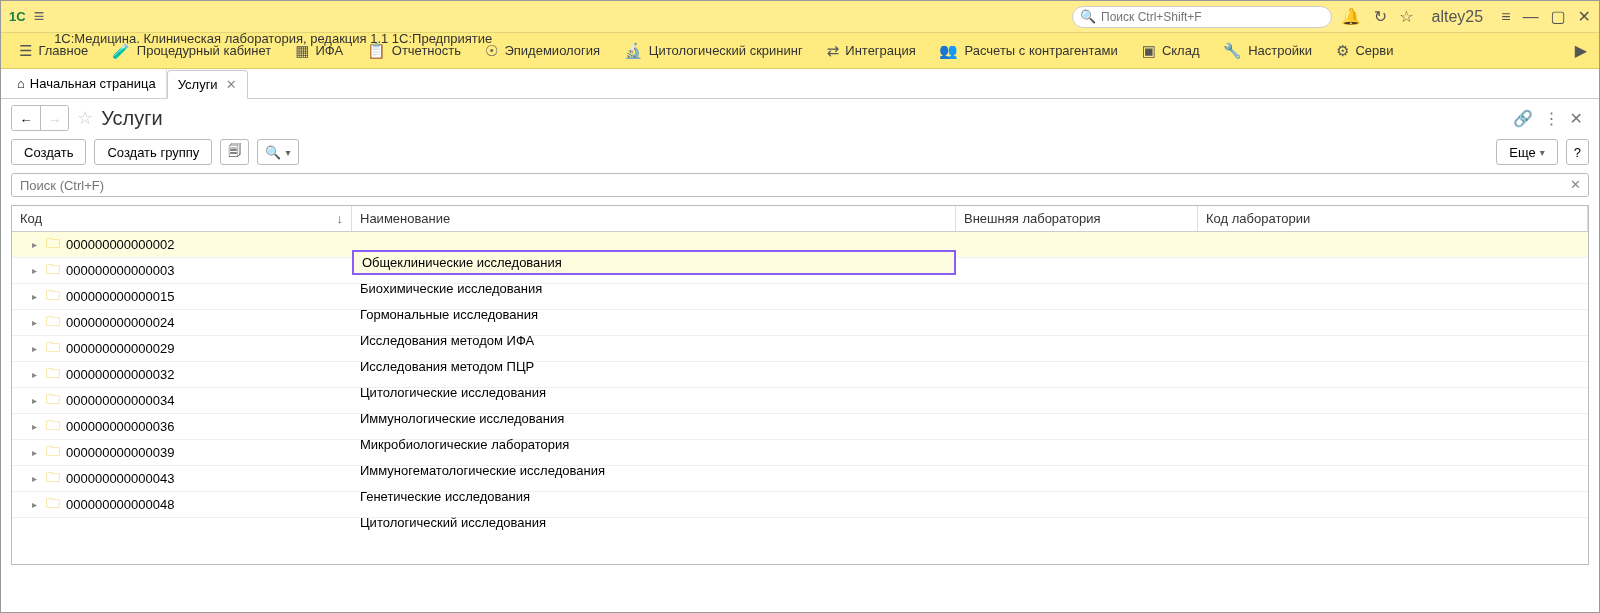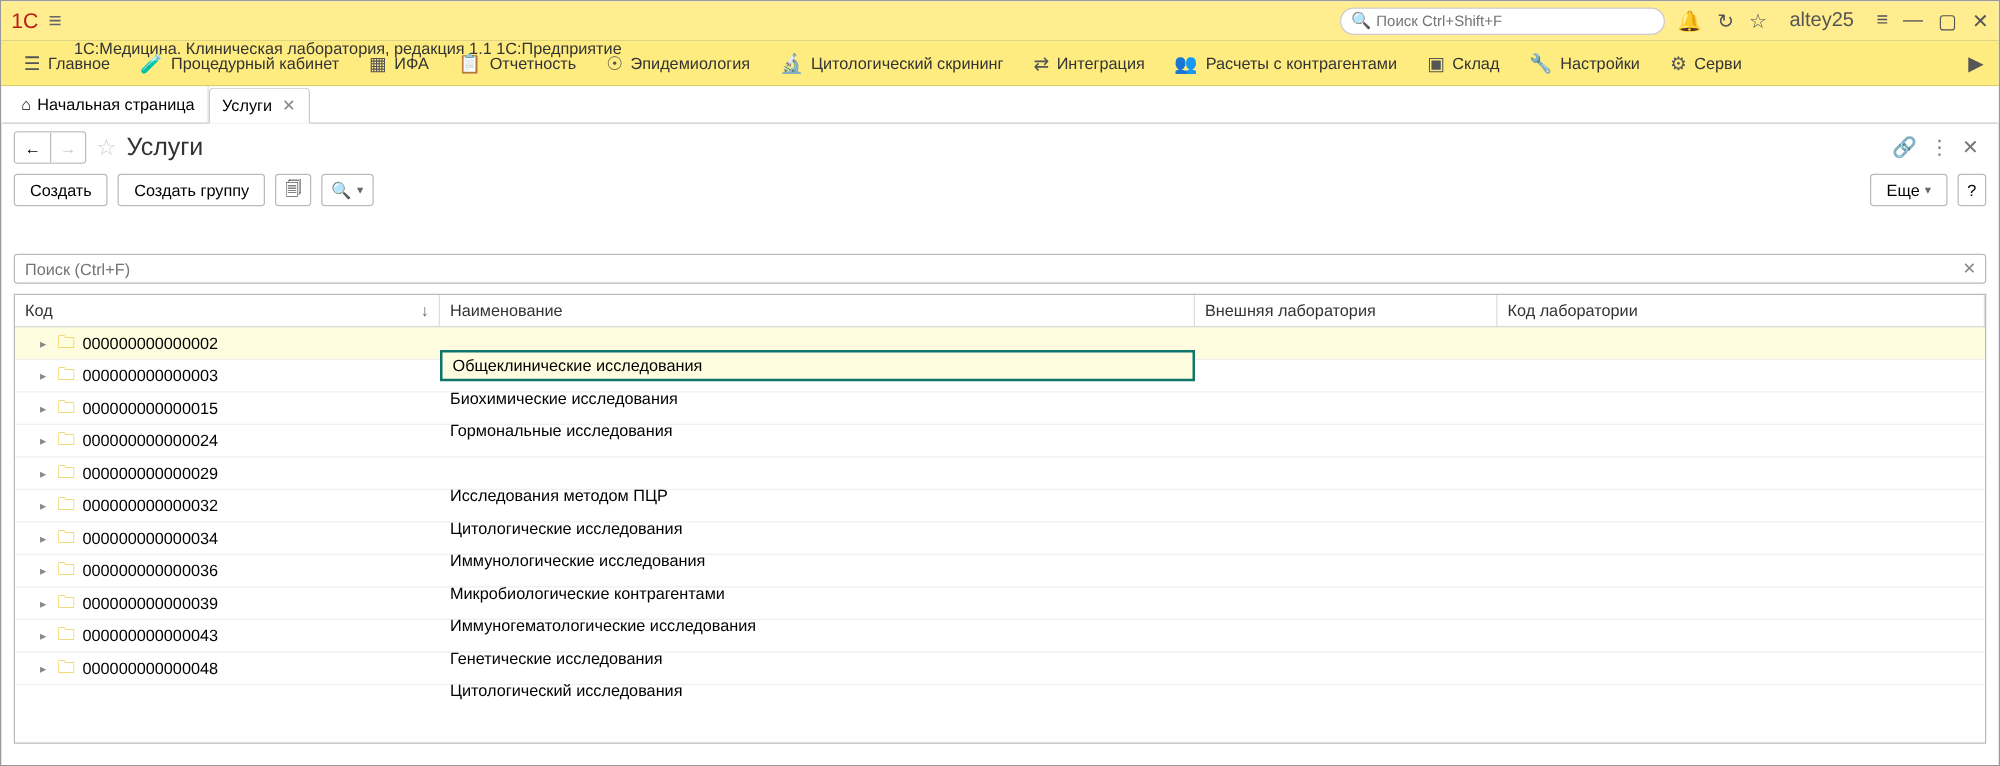--- a/index.html
+++ b/index.html
@@ -1,20 +1,20 @@
 <!DOCTYPE html>
 <html><head>
 <meta charset="utf-8">
 <style>
 * { box-sizing: border-box; margin: 0; padding: 0; font-family: Arial, sans-serif; }
 body { background: #fff; width: 1600px; height: 613px; overflow: hidden; border: 1px solid #999; }
 
 
 .titlebar { background: #ffed8f; height: 32px; display: flex; align-items: center; padding: 0 8px; border-bottom: 1px solid #e0d57a; }
-.logo { color: #b91c1c; font-weight: normal; font-size: 17px; margin-right: 8px; }
+.logo { color: #15803d; font-weight: bold; font-size: 13px; margin-right: 8px; }
 .hamburger { font-size: 18px; color: #666; margin-right: 10px; cursor: pointer; }
 .title-text { font-size: 13px; color: #333; flex: 1; margin-top: 43px; }
 .search-box { display: flex; align-items: center; background: #fff; border: 1px solid #ccc; border-radius: 12px; height: 22px; width: 260px; padding: 0 8px; margin-right: 10px; }
 .search-box input { border: none; outline: none; font-size: 12px; color: #b91c1c; flex: 1; }
 .magnify { color: #999; font-size: 13px; margin-right: 4px; }
 .title-icons { display: flex; align-items: center; gap: 12px; }
 .title-icons span, .title-icons svg { color: #555; cursor: pointer; font-size: 16px; }
 .username { font-size: 13px; color: #333; margin: 16px 6px; }
 
 
@@ -40,38 +40,38 @@
 .header-right span { color: #777; cursor: pointer; }
 
 
 .toolbar { display: flex; align-items: center; padding: 8px 10px; gap: 8px; }
 .btn { border: 1px solid #bbb; background: #fff; padding: 4px 12px; font-size: 13px; border-radius: 3px; cursor: pointer; height: 26px; display: flex; align-items: center; }
 .btn.icon-only { padding: 4px 7px; }
 .btn .dropdown-arrow { margin-left: 4px; font-size: 10px; color: #666; }
 .toolbar-spacer { flex: 1; }
 
 
-.filter-row { padding: 0 10px 8px 10px; position: relative; margin-top: 30px; }
+.filter-row { padding: 0 10px 8px 10px; position: relative; }
 .filter-input { width: 100%; border: 1px solid #bbb; border-radius: 3px; padding: 4px 26px 4px 8px; font-size: 13px; height: 24px; }
 .filter-clear { position: absolute; right: 18px; top: 4px; color: #888; cursor: pointer; font-size: 13px; }
 
 
 .table-wrap { margin: 0 10px 10px 10px; border: 1px solid #bbb; height: 360px; overflow: auto; }
 .thead { display: flex; background: #fff; border-bottom: 1px solid #ccc; height: 26px; align-items: flex-end; font-size: 13px; color: #333; }
 .th { padding: 0 8px; border-right: 1px solid #ddd; display: flex; align-items: center; height: 100%; }
 .th.sort { gap: 6px; }
 .sort-arrow { margin-left: auto; color: #666; }
 .col-code { width: 340px; }
 .col-name { width: 604px; margin-top: 35px; }
 .col-lab { width: 242px; }
 .col-labcode { flex: 1; }
 
 .trow { display: flex; height: 26px; align-items: center; font-size: 13px; border-bottom: 1px solid #f0f0f0; cursor: pointer; }
 .trow.selected { background: #fffde0; }
-.trow.selected .td.col-name { border: 2px solid #0f766e; background: #fffde0; }
+.trow.selected .td.col-name { border: 2px solid #8b5cf6; background: #fffde0; }
 .td { padding: 0 8px; height: 100%; display: flex; align-items: center; }
 .td.col-code { padding-left: 20px; gap: 6px; }
 .tree-expand { color: #888; font-size: 10px; width: 8px; }
 .folder-icon { color: #e6b800; font-size: 14px; }
 </style>
 </head>
 <body>
 
 <div class="titlebar">
   <span class="logo">1C</span>
@@ -229,20 +229,21 @@
         <div class="td col-name">Гормональные исследования</div>
         <div class="td col-lab"></div>
         <div class="td col-labcode"></div>
       </div>
       <div class="trow">
         <div class="td col-code">
           <span class="tree-expand">▸</span>
           <span class="folder-icon">🗀</span>
           <span>000000000000024</span>
         </div>
+        <div class="td col-name">Исследования методом ИФА</div>
         <div class="td col-lab"></div>
         <div class="td col-labcode"></div>
       </div>
       <div class="trow">
         <div class="td col-code">
           <span class="tree-expand">▸</span>
           <span class="folder-icon">🗀</span>
           <span>000000000000029</span>
         </div>
         <div class="td col-name">Исследования методом ПЦР</div>
@@ -268,21 +269,21 @@
         <div class="td col-name">Иммунологические исследования</div>
         <div class="td col-lab"></div>
         <div class="td col-labcode"></div>
       </div>
       <div class="trow">
         <div class="td col-code">
           <span class="tree-expand">▸</span>
           <span class="folder-icon">🗀</span>
           <span>000000000000036</span>
         </div>
-        <div class="td col-name">Микробиологические контрагентами</div>
+        <div class="td col-name">Микробиологические лаборатория</div>
         <div class="td col-lab"></div>
         <div class="td col-labcode"></div>
       </div>
       <div class="trow">
         <div class="td col-code">
           <span class="tree-expand">▸</span>
           <span class="folder-icon">🗀</span>
           <span>000000000000039</span>
         </div>
         <div class="td col-name">Иммуногематологические исследования</div>

